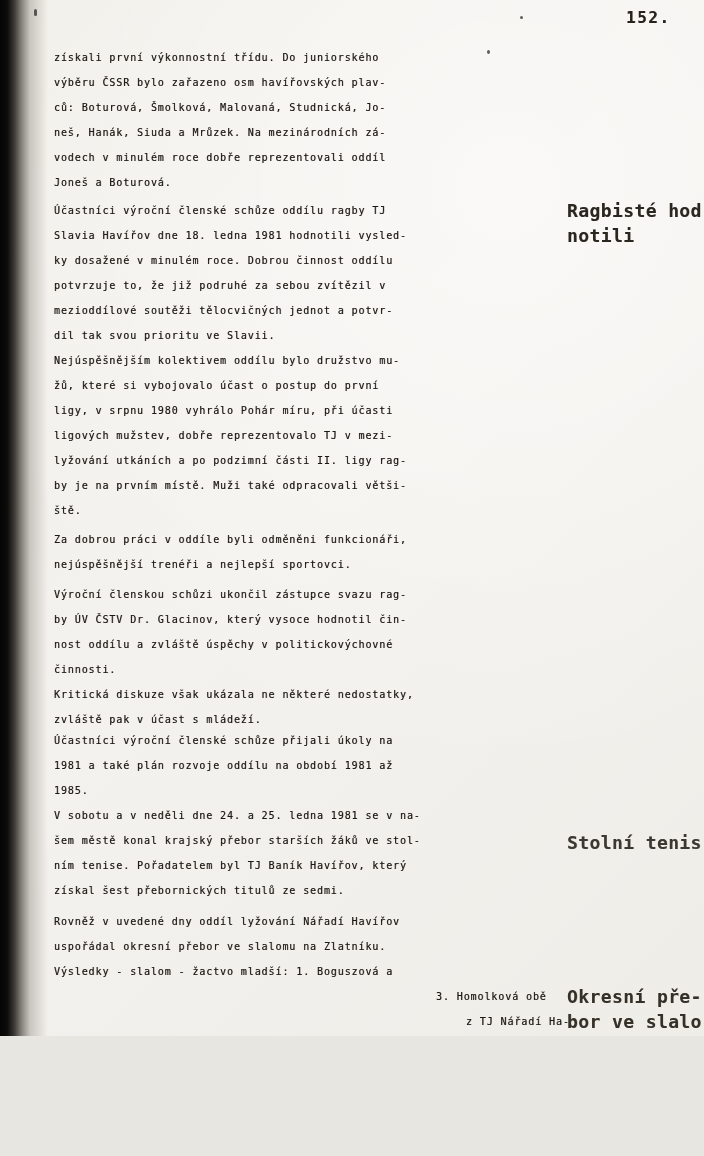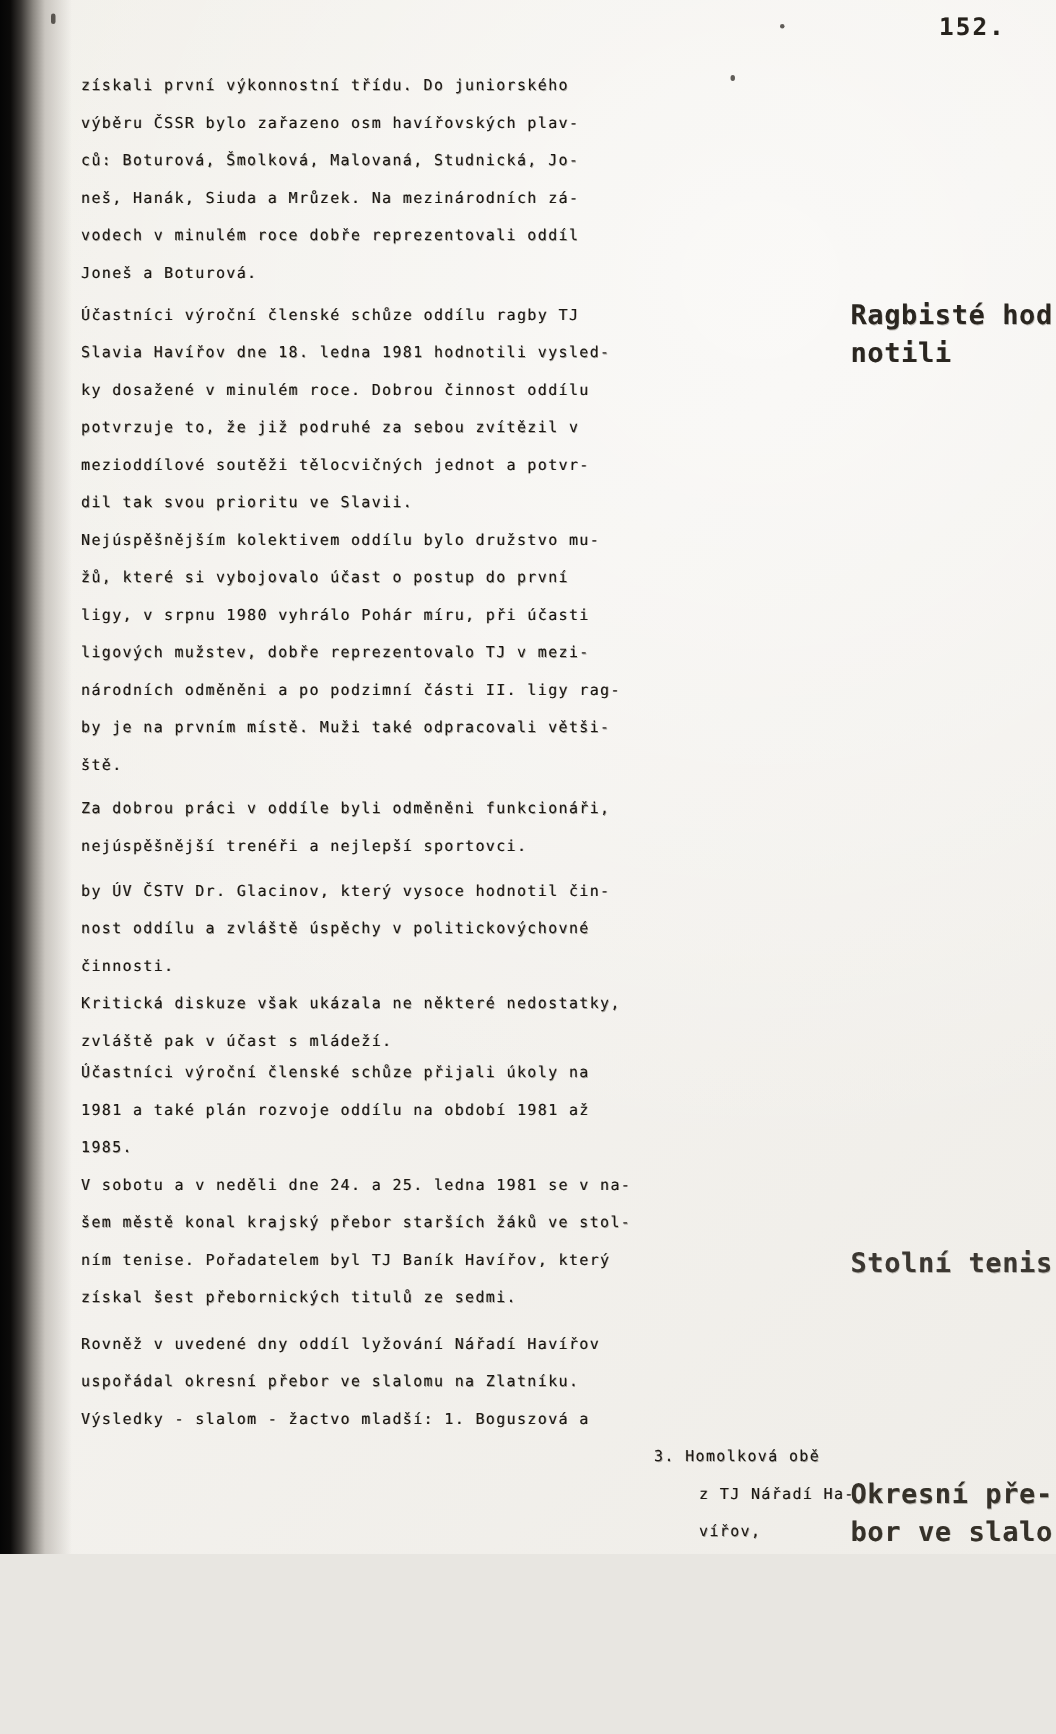--- a/index.html
+++ b/index.html
@@ -136,29 +136,30 @@
         <div class="line">ky dosažené v minulém roce. Dobrou činnost oddílu</div>
         <div class="line">potvrzuje to, že již podruhé za sebou zvítězil v</div>
         <div class="line">mezioddílové soutěži tělocvičných jednot a potvr-</div>
         <div class="line">dil tak svou prioritu ve Slavii.</div>
       </div>
       <div class="para para-2">
         <div class="line">Nejúspěšnějším kolektivem oddílu bylo družstvo mu-</div>
         <div class="line">žů, které si vybojovalo účast o postup do první</div>
         <div class="line">ligy, v srpnu 1980 vyhrálo Pohár míru, při účasti</div>
         <div class="line">ligových mužstev, dobře reprezentovalo TJ v mezi-</div>
-        <div class="line">národních odměněni a po podzimní části II. ligy rag-</div>
+        <div class="line">lyžování utkáních a po podzimní části II. ligy rag-</div>
         <div class="line">by je na prvním místě. Muži také odpracovali větši-</div>
         <div class="line">ště.</div>
       </div>
       <div class="para para-3">
         <div class="line">Za dobrou práci v oddíle byli odměněni funkcionáři,</div>
         <div class="line">nejúspěšnější trenéři a nejlepší sportovci.</div>
       </div>
       <div class="para para-4">
+        <div class="line">Výroční členskou schůzi ukončil zástupce svazu rag-</div>
         <div class="line">by ÚV ČSTV Dr. Glacinov, který vysoce hodnotil čin-</div>
         <div class="line">nost oddílu a zvláště úspěchy v politickovýchovné</div>
         <div class="line">činnosti.</div>
       </div>
       <div class="para para-5">
         <div class="line">Kritická diskuze však ukázala ne některé nedostatky,</div>
         <div class="line">zvláště pak v účast s mládeží.</div>
       </div>
       <div class="para para-6">
         <div class="line">Účastníci výroční členské schůze přijali úkoly na</div>

